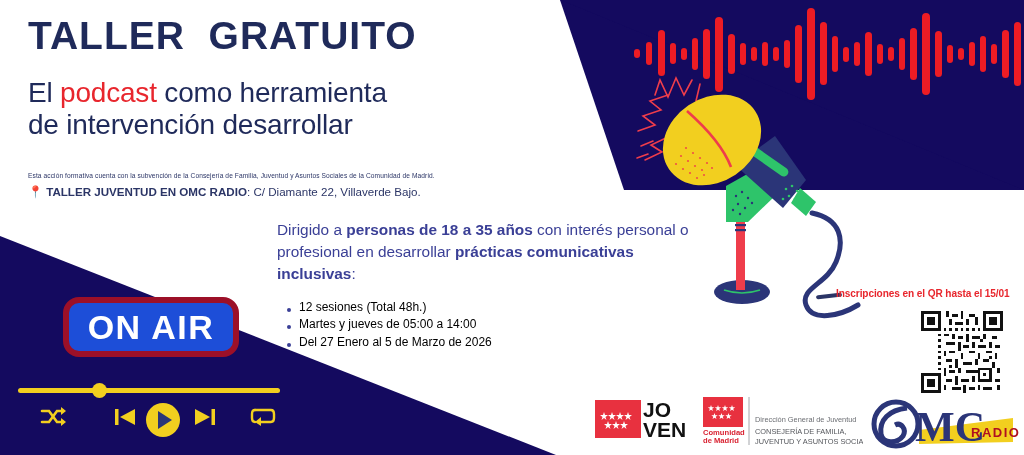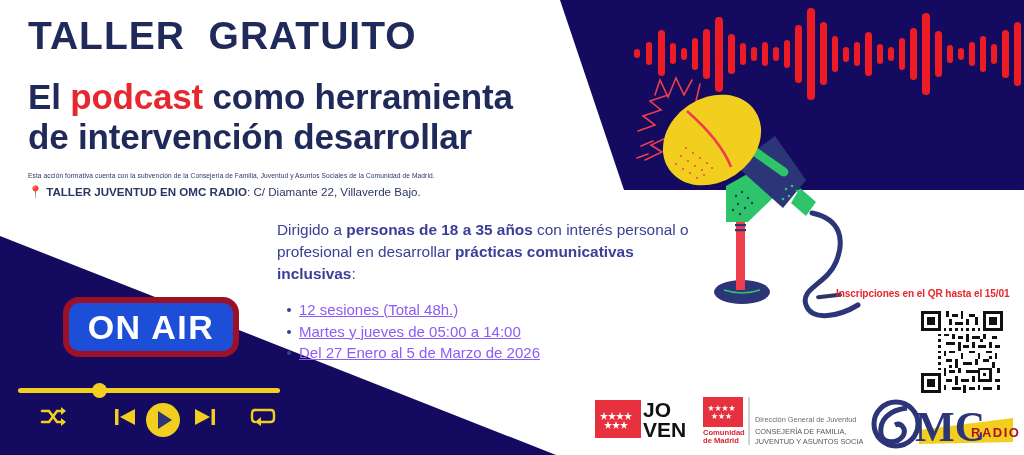--- a/index.html
+++ b/index.html
@@ -14,21 +14,21 @@
   
   .shape{position:absolute;top:0;left:0;width:1024px;height:455px;pointer-events:none;}
 
   
   #headline-block{position:absolute;left:28px;top:16px;width:540px;}
   #title-main{
     font-size:39px;font-weight:bold;color:#1f2a5a;
     letter-spacing:1px;line-height:1.0;margin:0;white-space:pre;
   }
   #subtitle{
-    margin:22px 0 0 0;font-size:35px;font-weight:bold;color:#1f2a5a;
+    margin:22px 0 0 0;font-size:28px;font-weight:normal;color:#1f2a5a;
     line-height:1.13;letter-spacing:-0.2px;
   }
   #subtitle .hl{color:#e8262d;}
 
   #fineprint{
     position:absolute;left:28px;top:172px;width:530px;
     font-size:6.6px;color:#2b3566;letter-spacing:0.1px;line-height:1.2;
   }
   #venue-line{
     position:absolute;left:28px;top:184px;width:560px;
@@ -37,21 +37,21 @@
   #venue-line .pin{color:#e8262d;font-size:12px;}
   #venue-line .b{font-weight:bold;}
 
   
   #body-copy{
     position:absolute;left:277px;top:219px;width:420px;
     font-size:15.4px;color:#3a3f96;line-height:1.42;
   }
   #body-copy .u{font-weight:bold;}
   #bullets{margin:14px 0 0 0;padding:0 0 0 22px;list-style:none;}
-  #bullets li{position:relative;font-size:15px;line-height:1.46;color:#8b5cf6;text-decoration:underline;}
+  #bullets li{position:relative;font-size:12px;line-height:1.46;color:#000000;}
   #bullets li:before{
     content:"";position:absolute;left:-12px;top:9px;
     width:4px;height:4px;border-radius:50%;background:#3a3f96;
   }
 
   
   #onair{
     position:absolute;left:63px;top:297px;width:176px;height:60px;
     background:#1d4ed8;border:6px solid #9c1028;border-radius:16px;
     box-sizing:border-box;

